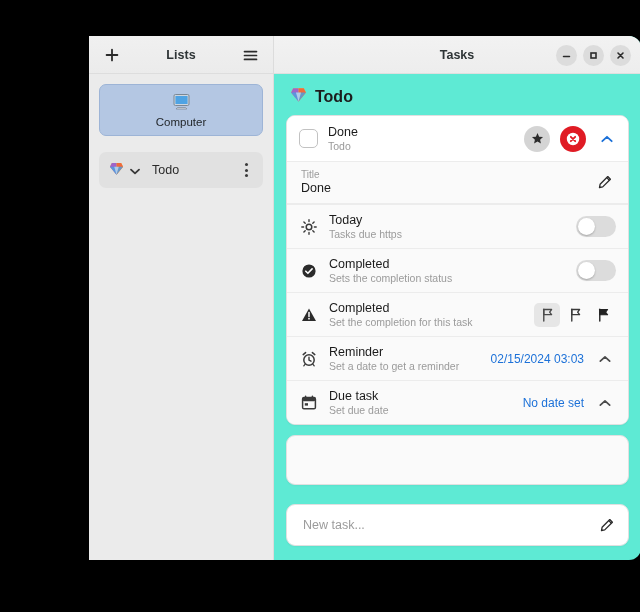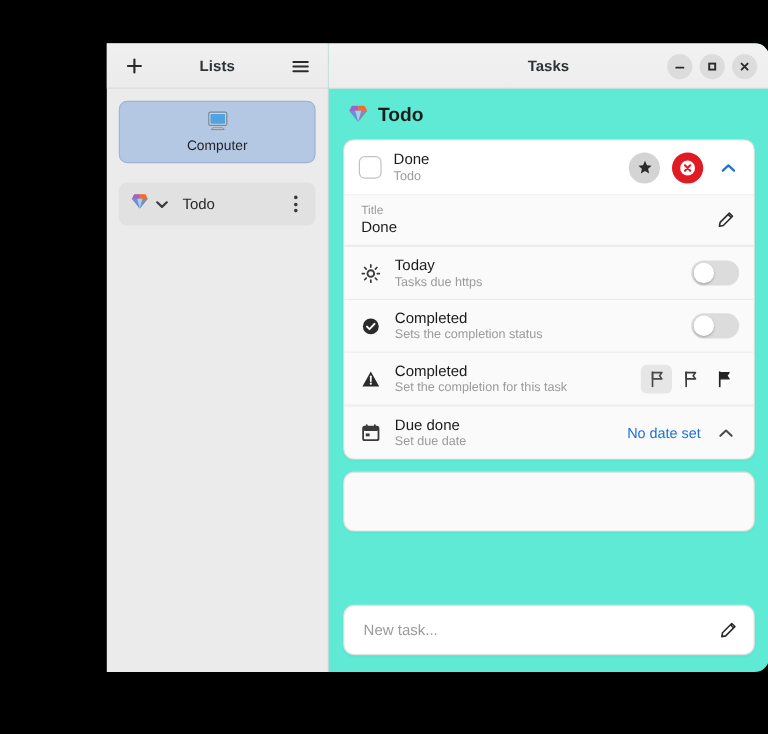--- a/index.html
+++ b/index.html
@@ -539,33 +539,53 @@
             <div class="flag-btn">
               <svg width="13" height="14" viewBox="0 0 14 15" aria-hidden="true">
                 <path d="M3 1.2 V14" stroke="#222222" stroke-width="1.5" stroke-linecap="round"></path>
                 <path d="M3 1.6 H11.4 L9.3 4.4 L11.4 7.2 H3 Z" fill="#222222" stroke="#222222" stroke-width="1.2" stroke-linejoin="round"></path>
               </svg>
             </div>
           </div>
         </div>
         <div class="row-divider"></div>
 
+        <div class="opt-row">
+          <div class="opt-icon">
+            <svg width="16" height="16" viewBox="0 0 16 16" aria-hidden="true">
+              <circle cx="8" cy="9" r="5.2" fill="none" stroke="#3a3a3a" stroke-width="1.5"></circle>
+              <path d="M8 6.2 V9 L10 10.2" fill="none" stroke="#3a3a3a" stroke-width="1.4" stroke-linecap="round"></path>
+              <path d="M2.2 3.6 L4.6 1.6 M13.8 3.6 L11.4 1.6" stroke="#3a3a3a" stroke-width="1.5" stroke-linecap="round"></path>
+              <path d="M4 13.4 L2.8 14.8 M12 13.4 L13.2 14.8" stroke="#3a3a3a" stroke-width="1.3" stroke-linecap="round"></path>
+            </svg>
+          </div>
+          <div class="opt-col">
+            <div class="opt-title">Reminder</div>
+            <div class="opt-desc">Set a date to get a reminder</div>
+          </div>
+          <div class="value-link">02/15/2024 03:03</div>
+          <div class="chev">
+            <svg width="12" height="8" viewBox="0 0 12 8" aria-hidden="true">
+              <path d="M1.3 6.2 L6 1.8 L10.7 6.2" fill="none" stroke="#4a4a4a" stroke-width="1.7" stroke-linecap="round" stroke-linejoin="round"></path>
+            </svg>
+          </div>
+        </div>
         <div class="row-divider"></div>
 
         <div class="opt-row">
           <div class="opt-icon">
             <svg width="16" height="16" viewBox="0 0 16 16" aria-hidden="true">
               <rect x="1.6" y="2.6" width="12.8" height="11.2" rx="1.4" fill="none" stroke="#3a3a3a" stroke-width="1.5"></rect>
               <rect x="1.6" y="2.6" width="12.8" height="3.6" rx="1.4" fill="#3a3a3a"></rect>
               <path d="M4.6 1.2 V3.6 M11.4 1.2 V3.6" stroke="#3a3a3a" stroke-width="1.5" stroke-linecap="round"></path>
               <rect x="3.8" y="8.2" width="3.2" height="2.4" fill="#3a3a3a"></rect>
             </svg>
           </div>
           <div class="opt-col">
-            <div class="opt-title">Due done</div>
+            <div class="opt-title">Due task</div>
             <div class="opt-desc">Set due date</div>
           </div>
           <div class="value-link">No date set</div>
           <div class="chev">
             <svg width="12" height="8" viewBox="0 0 12 8" aria-hidden="true">
               <path d="M1.3 6.2 L6 1.8 L10.7 6.2" fill="none" stroke="#4a4a4a" stroke-width="1.7" stroke-linecap="round" stroke-linejoin="round"></path>
             </svg>
           </div>
         </div>
 

